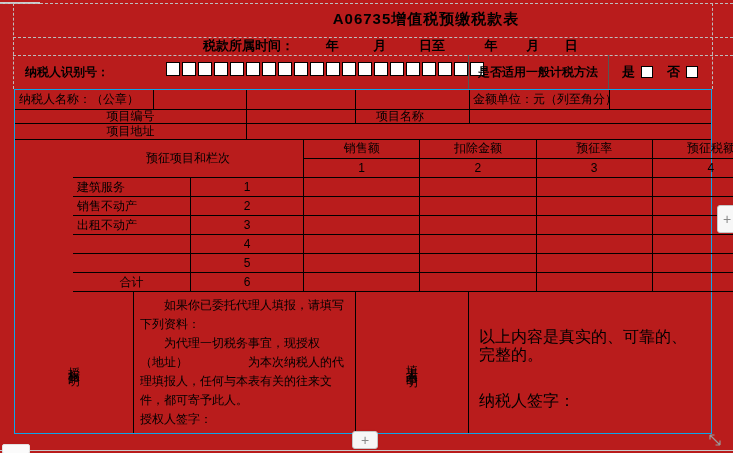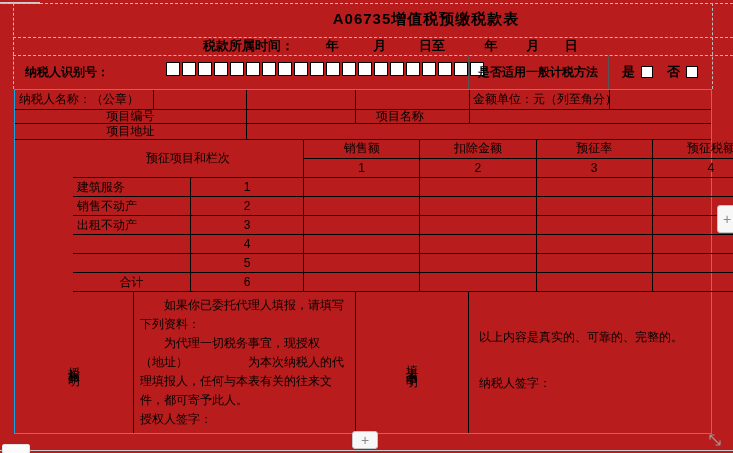--- a/index.html
+++ b/index.html
@@ -44,21 +44,21 @@
   
   .bcell{position:absolute;top:202px;height:141px;box-sizing:border-box;}
   .br{border-right:1px solid #000;}
   .vlabel{writing-mode:vertical-lr;text-orientation:upright;letter-spacing:3px;
           font-size:12px;line-height:16px;}
   .sidecell{display:flex;align-items:center;justify-content:center;}
   .authtext{padding:4px 6px 0 6px;font-size:12px;line-height:19px;}
   .authtext p{margin:0;}
   .ind{text-indent:2em;}
   .signlbl{margin-top:8px;}
-  .decltext{padding:0 10px;font-size:12px;line-height:18px;}
+  .decltext{padding:0 10px;font-size:16px;line-height:18px;}
   .stmt{margin-top:36px;}
   .sign2{margin-top:28px;}
   
   .plusbtn{position:absolute;box-sizing:border-box;border:1px solid #c6c6c6;border-radius:3px;
            background:#f7f7f7;color:#888;text-align:center;font-size:14px;cursor:pointer;
            box-shadow:0 0 2px rgba(0,0,0,0.08);}
   .corner-box{position:absolute;left:2px;top:444px;width:26px;height:8px;
               border:1px solid #e2e2e2;background:#fbfbfb;border-radius:2px;}
   .botline{position:absolute;left:0;top:450px;width:733px;height:0;border-top:1px solid #c9c9c9;}
   .topseg{position:absolute;left:0;top:2px;width:40px;height:2px;background:#cccccc;}

